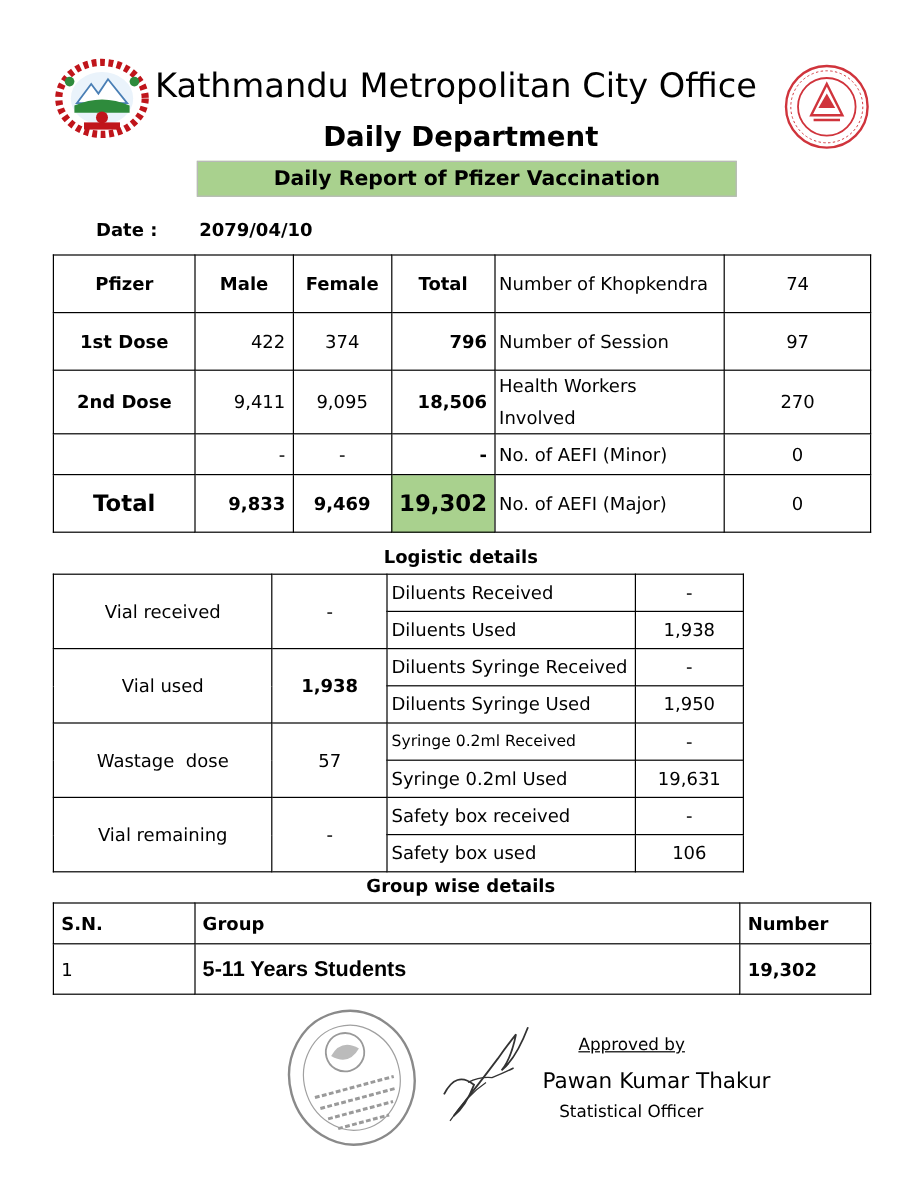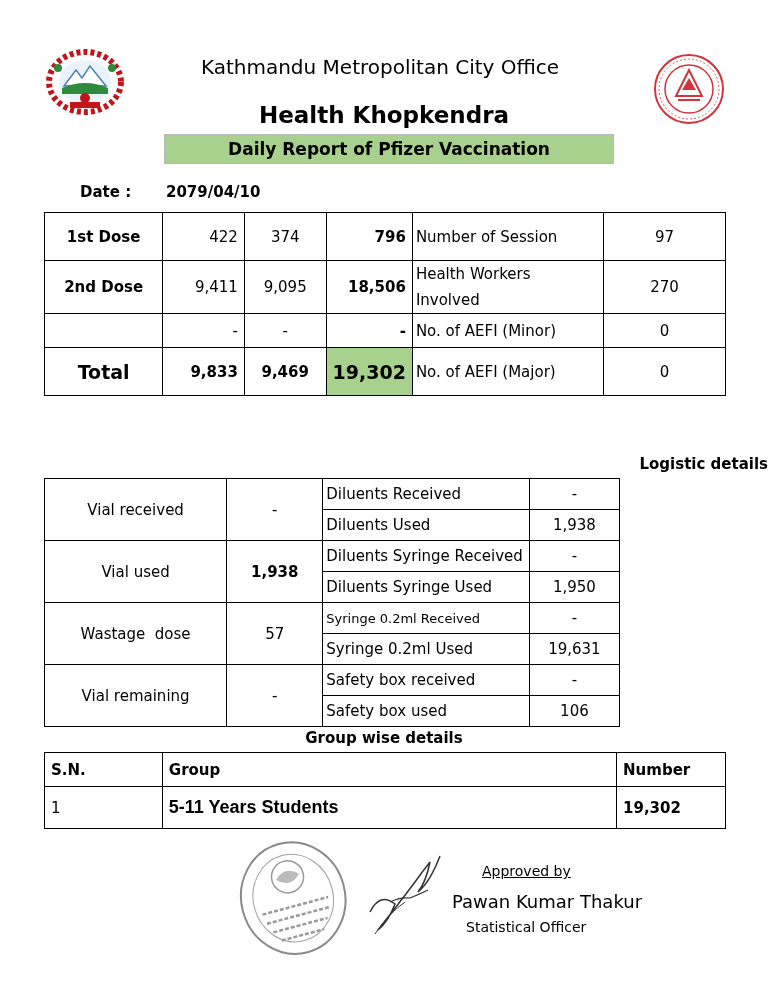--- a/index.html
+++ b/index.html
@@ -3,21 +3,21 @@
 <meta charset="utf-8">
 <style>
   html, body { margin: 0; padding: 0; background: #ffffff; }
   body { width: 768px; height: 994px; position: relative; overflow: hidden;
          font-family: "DejaVu Sans", sans-serif; color: #000; }
 
   .logo-left { position: absolute; left: 44px; top: 48px; width: 82px; height: 68px; }
   .logo-right { position: absolute; left: 652px; top: 52px; width: 74px; height: 74px; }
 
   .title-main { position: absolute; left: 0; width: 760px; top: 55px; text-align: center;
-                font-size: 20px; font-family: "DejaVu Sans", sans-serif; font-weight: normal; }
+                font-size: 28px; font-family: "DejaVu Sans", sans-serif; font-weight: normal; }
   .title-sub { position: absolute; left: 0; width: 768px; top: 102px; text-align: center;
                font-size: 23px; font-weight: bold; }
   .report-banner { position: absolute; left: 164px; top: 134px; width: 450px; height: 30px;
                    background: #a9d18e; border: 1px solid #b8b8b8; box-sizing: border-box;
                    text-align: center; font-size: 17px; font-weight: bold; line-height: 29px; }
 
   .date-label { position: absolute; left: 80px; top: 183px; font-size: 15px; font-weight: bold; }
   .date-value { position: absolute; left: 166px; top: 183px; font-size: 15px; font-weight: bold; }
 
   table { border-collapse: collapse; position: absolute; font-size: 15px; }
@@ -90,28 +90,36 @@
     <circle cx="37" cy="37" r="34" fill="#fff" stroke="#d0343c" stroke-width="2"></circle>
     <circle cx="37" cy="37" r="24" fill="none" stroke="#d0343c" stroke-width="1.5"></circle>
     <path d="M37 18 L50 44 L24 44 Z" fill="none" stroke="#d0343c" stroke-width="2"></path>
     <path d="M30 38 L37 26 L44 38 Z" fill="#d0343c"></path>
     <path d="M26 48 L48 48" stroke="#d0343c" stroke-width="2"></path>
     <circle cx="37" cy="37" r="30" fill="none" stroke="#d0343c" stroke-width="0.8" stroke-dasharray="2 2"></circle>
   </svg>
 </div>
 
 <div class="title-main">Kathmandu Metropolitan City Office</div>
-<div class="title-sub">Health Khopkendra</div>
+<div class="title-sub">Daily Department</div>
 <div class="report-banner">Daily Report of Pfizer Vaccination</div>
 
 <div class="date-label">Date :</div>
 <div class="date-value">2079/04/10</div>
 
 <table class="t-main">
   <tbody>
+      <tr>
+    <td class="c1 hdr">Pfizer</td>
+    <td class="c2 hdr">Male</td>
+    <td class="c3 hdr">Female</td>
+    <td class="c4 hdr">Total</td>
+    <td class="c5">Number of Khopkendra</td>
+    <td class="c6">74</td>
+  </tr>
   <tr>
     <td class="c1">1st Dose</td>
     <td class="c2">422</td>
     <td class="c3">374</td>
     <td class="c4">796</td>
     <td class="c5">Number of Session</td>
     <td class="c6">97</td>
   </tr>
   <tr>
     <td class="c1">2nd Dose</td>
@@ -133,21 +141,21 @@
     <td class="c1 total-label">Total</td>
     <td class="c2 total-val">9,833</td>
     <td class="c3 total-val">9,469</td>
     <td class="c4 grand">19,302</td>
     <td class="c5">No. of AEFI (Major)</td>
     <td class="c6">0</td>
   </tr>
 </tbody>
   </table>
 
-<div class="sec-title" style="top:455px;text-align:right;">Logistic details</div>
+<div class="sec-title" style="top:455px;">Logistic details</div>
 
 <table class="t-log">
   <tbody>
       <tr>
     <td class="l1" rowspan="2">Vial received</td>
     <td class="l2" rowspan="2">-</td>
     <td class="l3">Diluents Received</td>
     <td class="l4">-</td>
   </tr>
   <tr>

